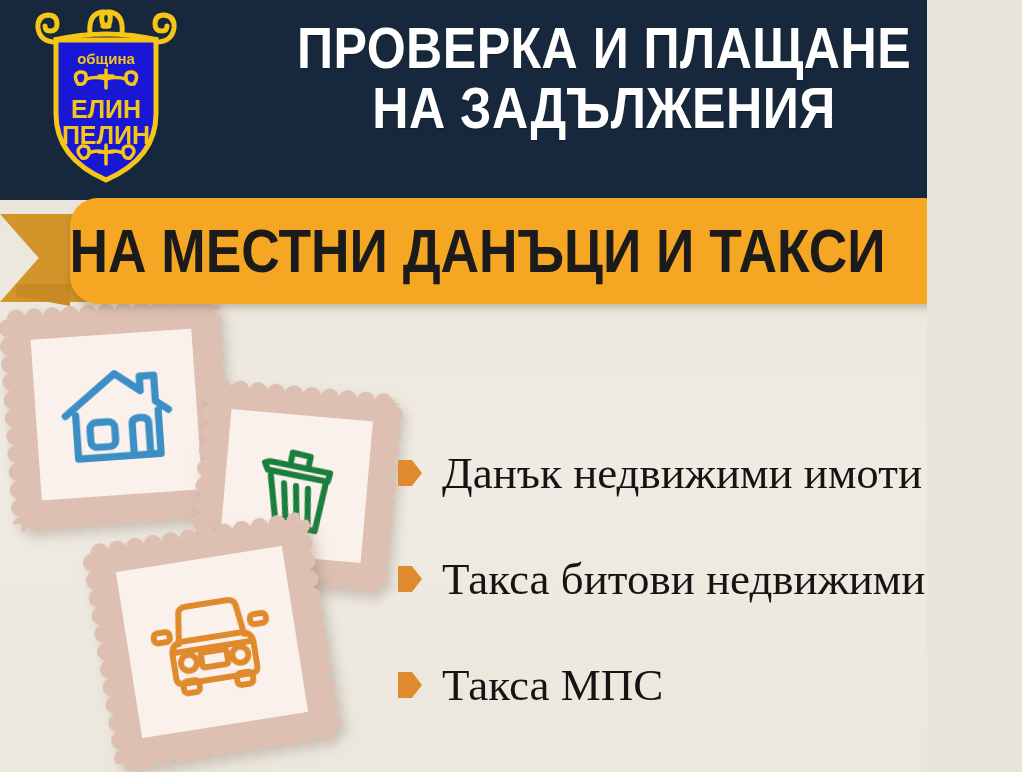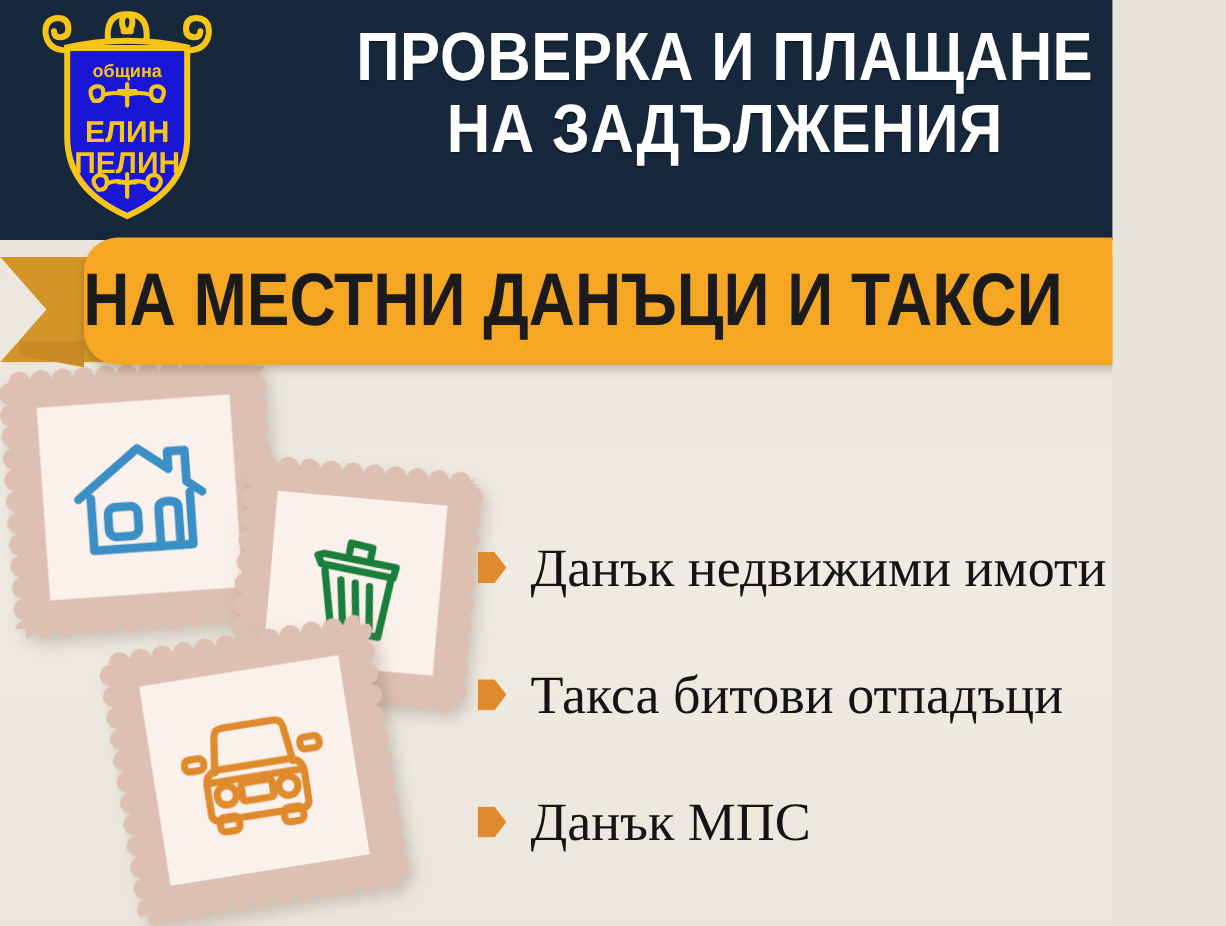--- a/index.html
+++ b/index.html
@@ -307,21 +307,21 @@
     </div>
   </div>
 
   <div id="list">
     <div class="list-item">
       <span class="bullet"></span>
       <span class="list-label">Данък недвижими имоти</span>
     </div>
     <div class="list-item">
       <span class="bullet"></span>
-      <span class="list-label">Такса битови отпадъци</span>
+      <span class="list-label">Такса битови недвижими</span>
     </div>
     <div class="list-item">
       <span class="bullet"></span>
-      <span class="list-label">Данък МПС</span>
+      <span class="list-label">Такса МПС</span>
     </div>
   </div>
 
 </div>
 
 </body></html>

